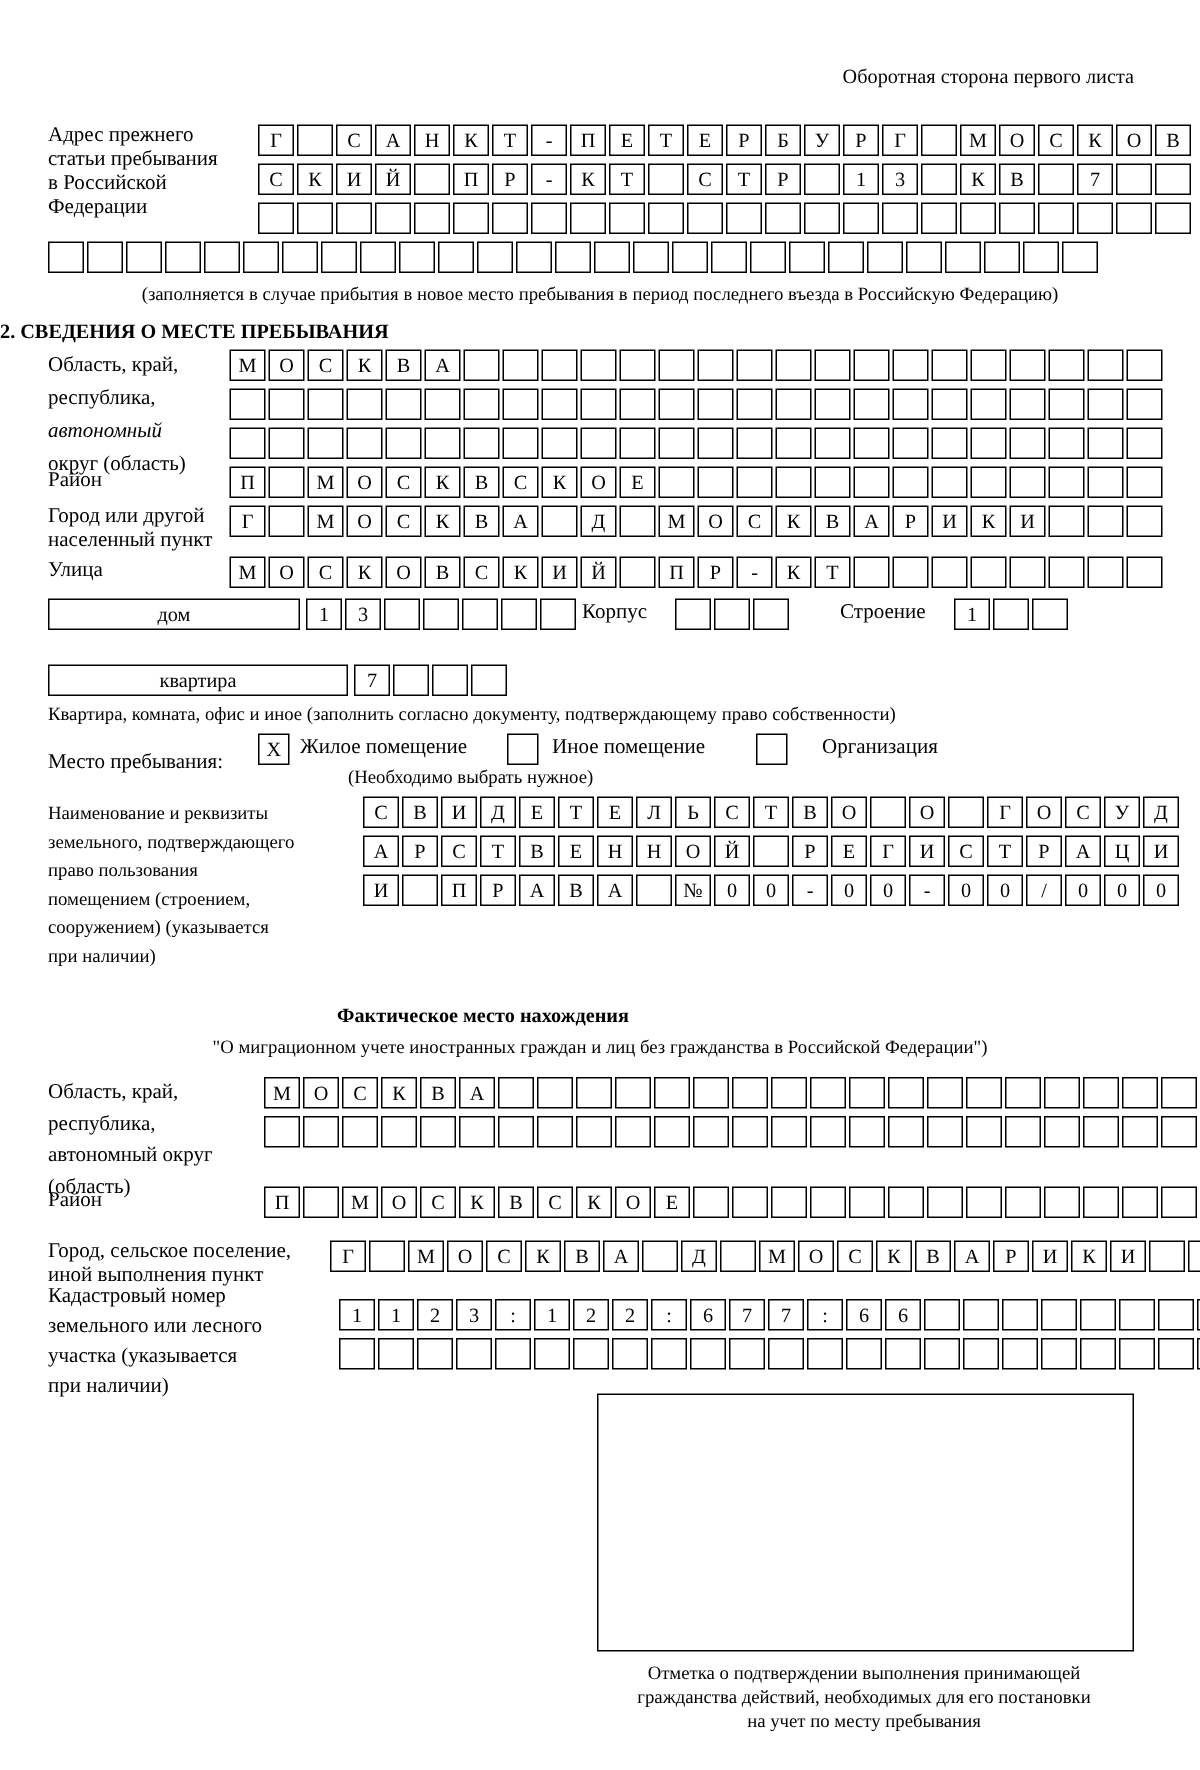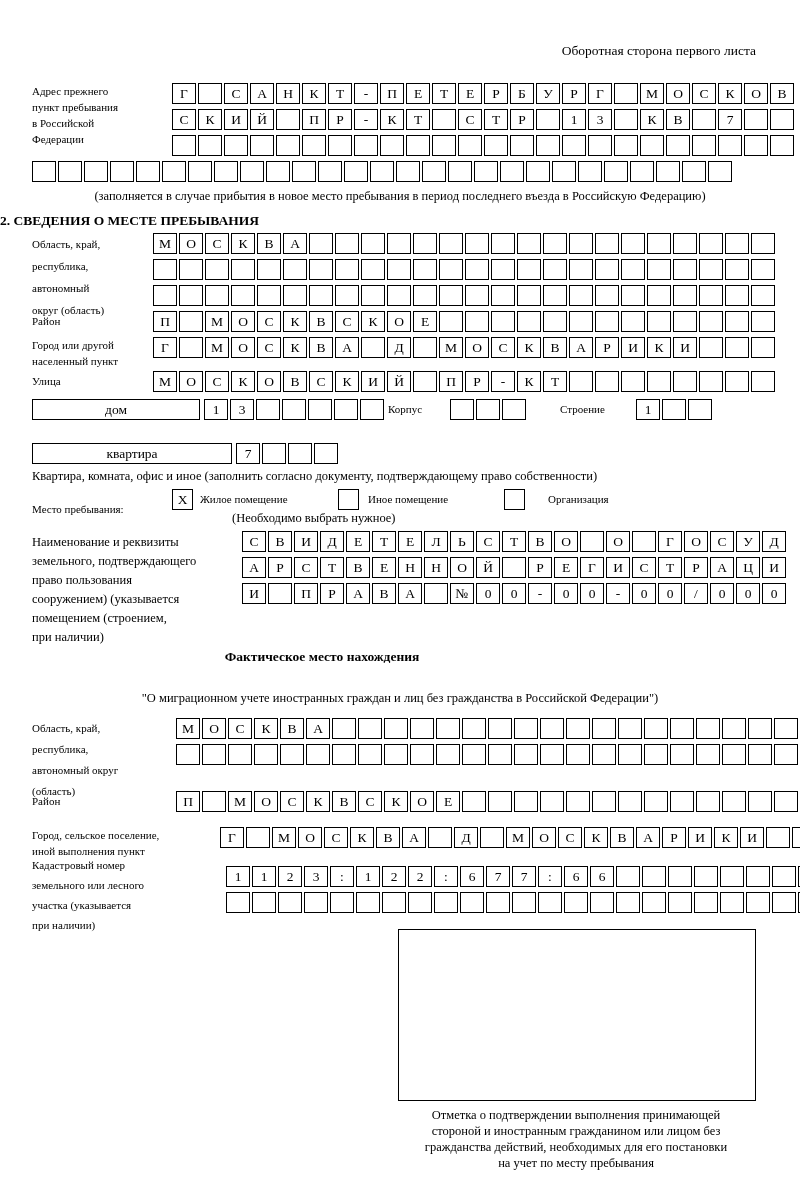--- a/index.html
+++ b/index.html
@@ -21,21 +21,21 @@
     height: 1180px;
     margin-top: 21px;
   }
   .abs { position: absolute; }
 
   .hdr-right {
     top: 22px; right: 44px;
     font-size: 13.5px;
   }
   .label {
-    font-size: 11px;
+    font-size: 14px;
     line-height: 16px;
   }
   .label-sm {
     font-size: 12.5px;
     line-height: 15px;
   }
   .center-note {
     text-align: center;
     font-size: 12.5px;
     line-height: 15px;
@@ -104,21 +104,21 @@
 </style>
 </head>
 <body>
 
 <div class="page">
 
   <div class="abs hdr-right">Оборотная сторона первого листа</div>
 
   <div class="abs label" style="left:32px; top:62px; width:150px;">
     <div>Адрес прежнего</div>
-    <div>пункт пребывания</div>
+    <div>статьи пребывания</div>
     <div>в Российской</div>
     <div>Федерации</div>
   </div>
 
   <div class="abs boxrow" id="pa-row0" style="left:172px; top:62px;">
       <div class="cell">Г</div>
       <div class="cell blank"></div>
       <div class="cell">С</div>
       <div class="cell">А</div>
       <div class="cell">Н</div>
@@ -224,21 +224,21 @@
       <div class="cell blank"></div>
     </div>
 
   <div class="abs center-note" style="left:0px; top:168px; width:800px;">(заполняется в случае прибытия в новое место пребывания в период последнего въезда в Российскую Федерацию)</div>
 
   <div class="abs section-title" style="left:0px; top:192px; width:800px;">2. СВЕДЕНИЯ О МЕСТЕ ПРЕБЫВАНИЯ</div>
 
   <div class="abs label" style="left:32px; top:212px; width:150px;">
     <div style="line-height:22px;">Область, край,</div>
     <div style="line-height:22px;">республика,</div>
-    <div style="line-height:22px;">автономный</div>
+    <div style="line-height:22px;font-style:italic;">автономный</div>
     <div style="line-height:22px;">округ (область)</div>
   </div>
   <div class="abs boxrow" id="s2-reg0" style="left:153px; top:212px;">
       <div class="cell">М</div>
       <div class="cell">О</div>
       <div class="cell">С</div>
       <div class="cell">К</div>
       <div class="cell">В</div>
       <div class="cell">А</div>
       <div class="cell blank"></div>
@@ -440,22 +440,22 @@
   <div class="abs checkbox" style="left:338px; top:468px;"></div>
   <div class="abs label" style="left:368px; top:470px;">Иное помещение</div>
   <div class="abs checkbox" style="left:504px; top:468px;"></div>
   <div class="abs label" style="left:548px; top:470px;">Организация</div>
   <div class="abs label-sm" style="left:232px; top:490px;">(Необходимо выбрать нужное)</div>
 
   <div class="abs label-sm" style="left:32px; top:512px; width:210px;">
     <div style="line-height:19px;">Наименование и реквизиты</div>
     <div style="line-height:19px;">земельного, подтверждающего</div>
     <div style="line-height:19px;">право пользования</div>
+    <div style="line-height:19px;">помещением (строением,</div>
     <div style="line-height:19px;">сооружением) (указывается</div>
-    <div style="line-height:19px;">помещением (строением,</div>
     <div style="line-height:19px;">при наличии)</div>
   </div>
   <div class="abs boxrow" id="s2-doc0" style="left:242px; top:510px;">
       <div class="cell">С</div>
       <div class="cell">В</div>
       <div class="cell">И</div>
       <div class="cell">Д</div>
       <div class="cell">Е</div>
       <div class="cell">Т</div>
       <div class="cell">Е</div>
@@ -514,21 +514,21 @@
       <div class="cell">0</div>
       <div class="cell">-</div>
       <div class="cell">0</div>
       <div class="cell">0</div>
       <div class="cell">/</div>
       <div class="cell">0</div>
       <div class="cell">0</div>
       <div class="cell">0</div>
     </div>
 
-  <div class="abs bold-center" style="left:0px; top:628px; width:644px;">Фактическое место нахождения</div>
+  <div class="abs bold-center" style="left:0px; top:648px; width:644px;">Фактическое место нахождения</div>
   <div class="abs center-note" style="left:0px; top:670px; width:800px;">"О миграционном учете иностранных граждан и лиц без гражданства в Российской Федерации")</div>
 
   <div class="abs label" style="left:32px; top:697px; width:150px;">
     <div style="line-height:21px;">Область, край,</div>
     <div style="line-height:21px;">республика,</div>
     <div style="line-height:21px;">автономный округ</div>
     <div style="line-height:21px;">(область)</div>
   </div>
   <div class="abs boxrow" id="al-reg0" style="left:176px; top:697px;">
       <div class="cell">М</div>
@@ -694,18 +694,17 @@
       <div class="cell blank"></div>
       <div class="cell blank"></div>
       <div class="cell blank"></div>
       <div class="cell blank"></div>
       <div class="cell blank"></div>
     </div>
 
   <div class="abs bigbox" style="left:398px; top:908px; width:358px; height:172px;"></div>
   <div class="abs footnote" style="left:380px; top:1086px; width:392px;">
     <div>Отметка о подтверждении выполнения принимающей</div>
-    <div>стороной и иностранным гражданином или лицом без</div>
     <div>гражданства действий, необходимых для его постановки</div>
     <div>на учет по месту пребывания</div>
   </div>
 
 </div>
 
 </body></html>

